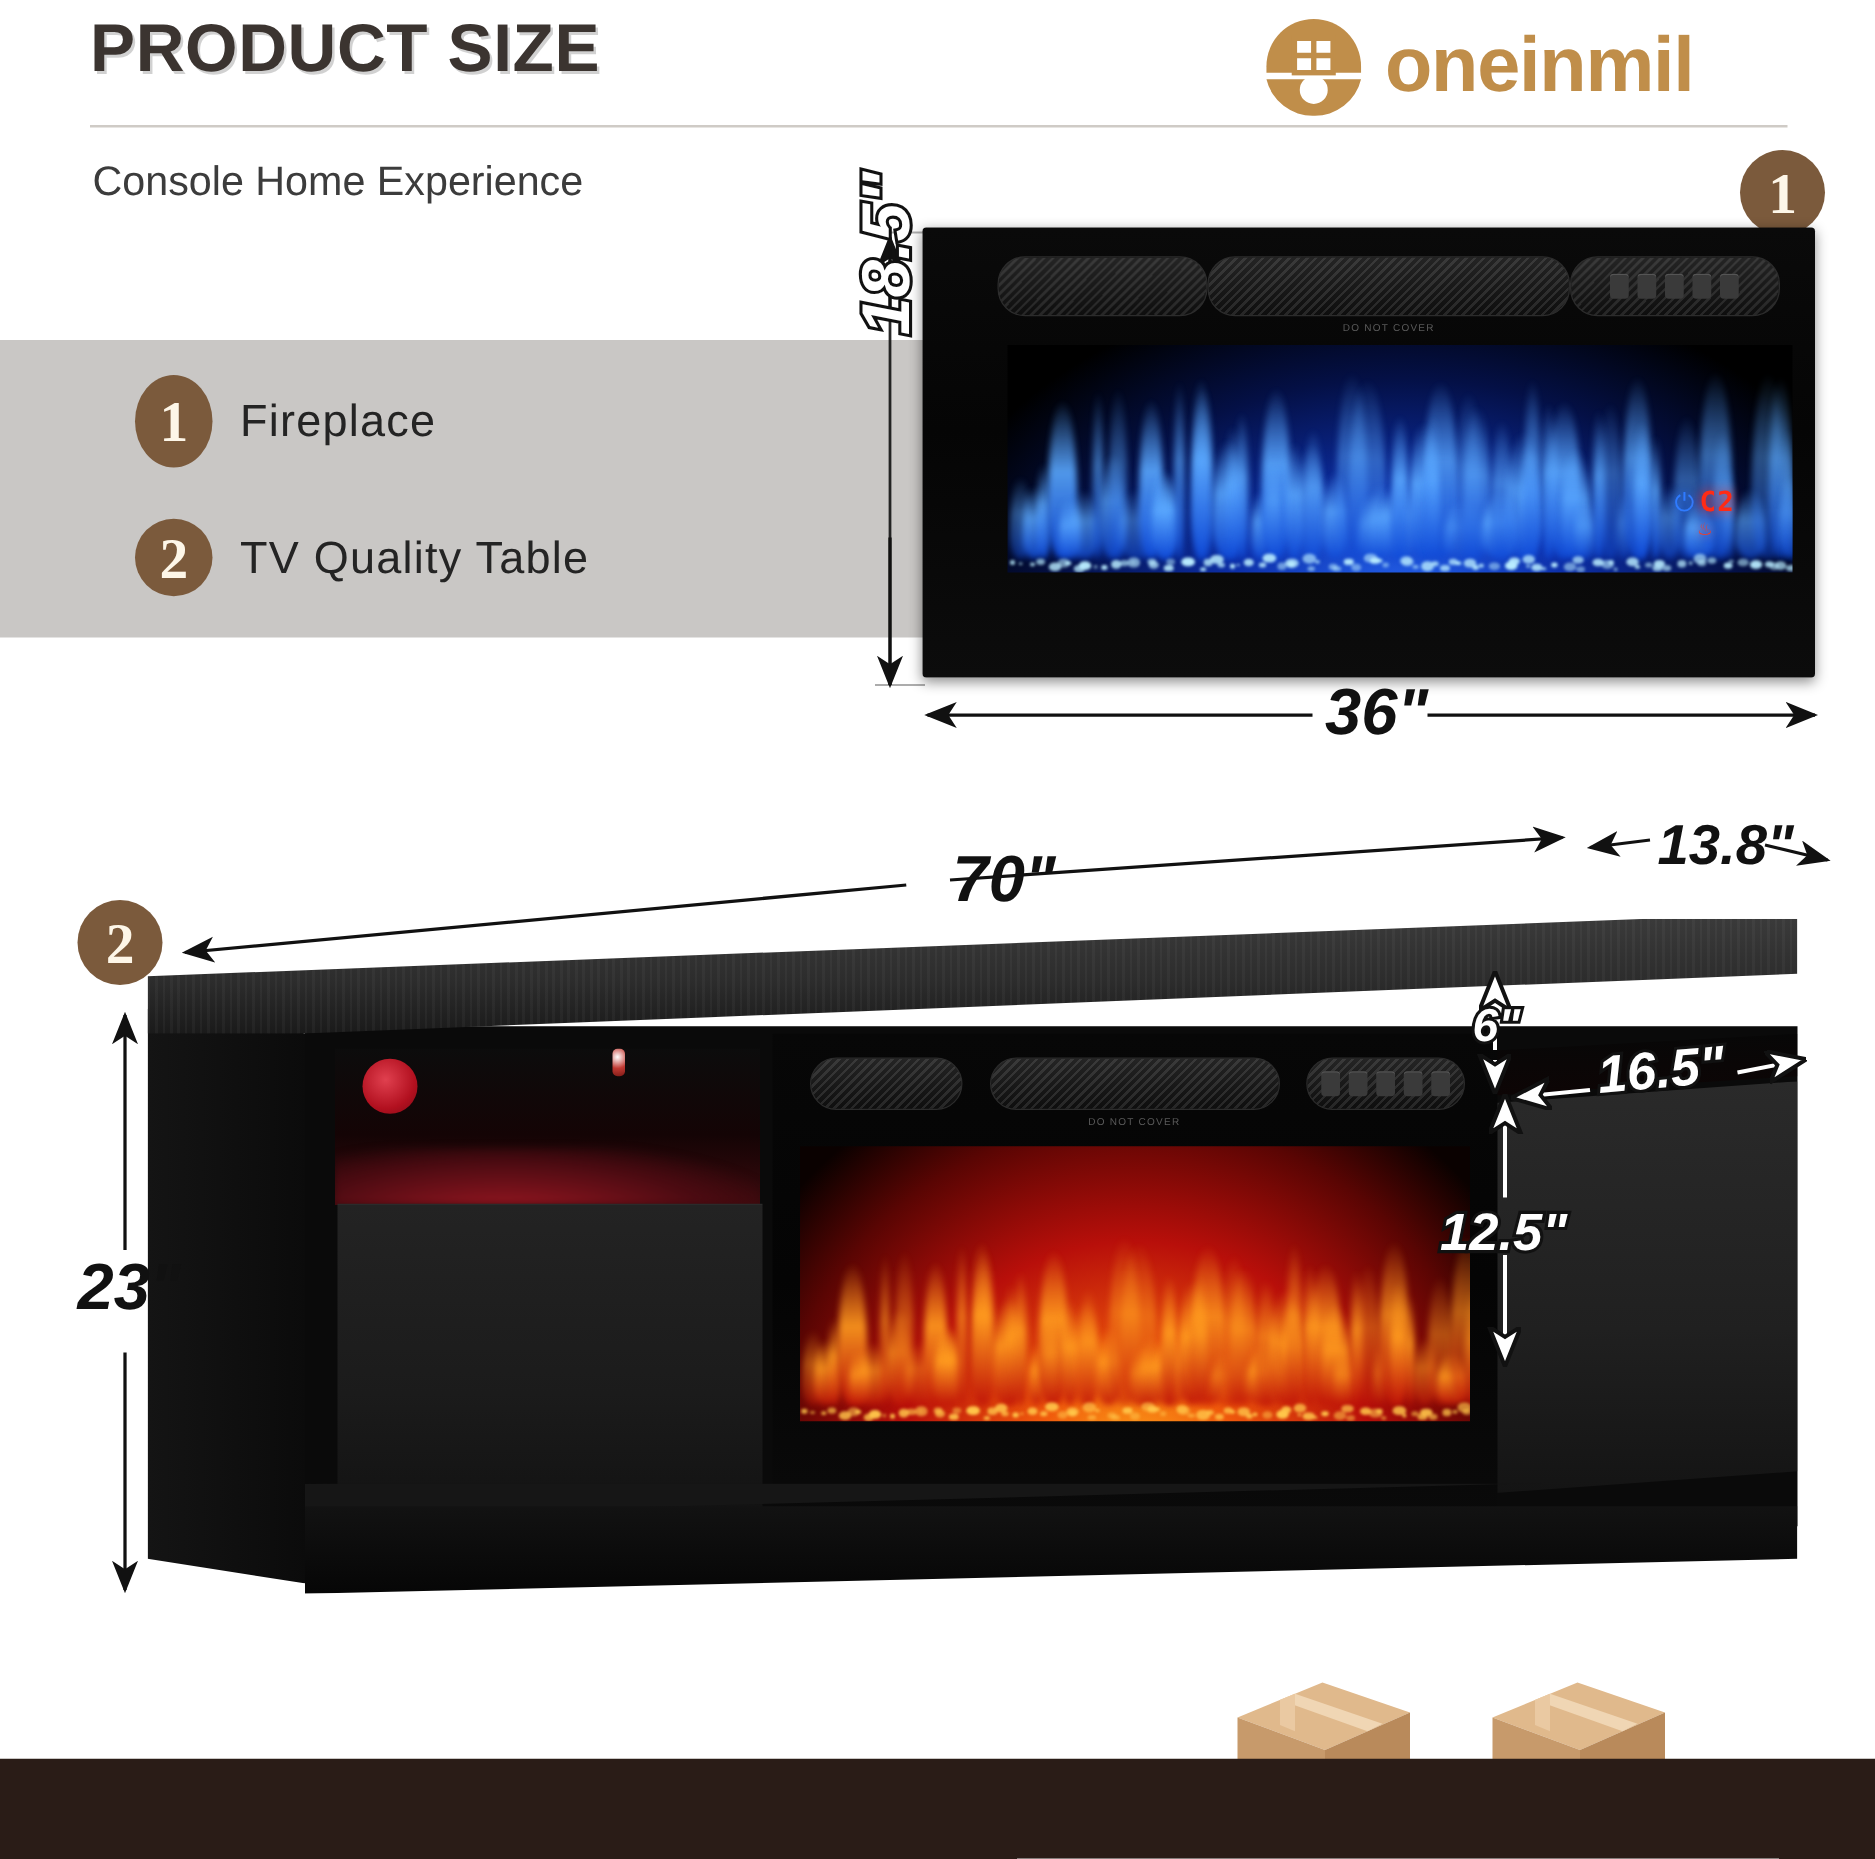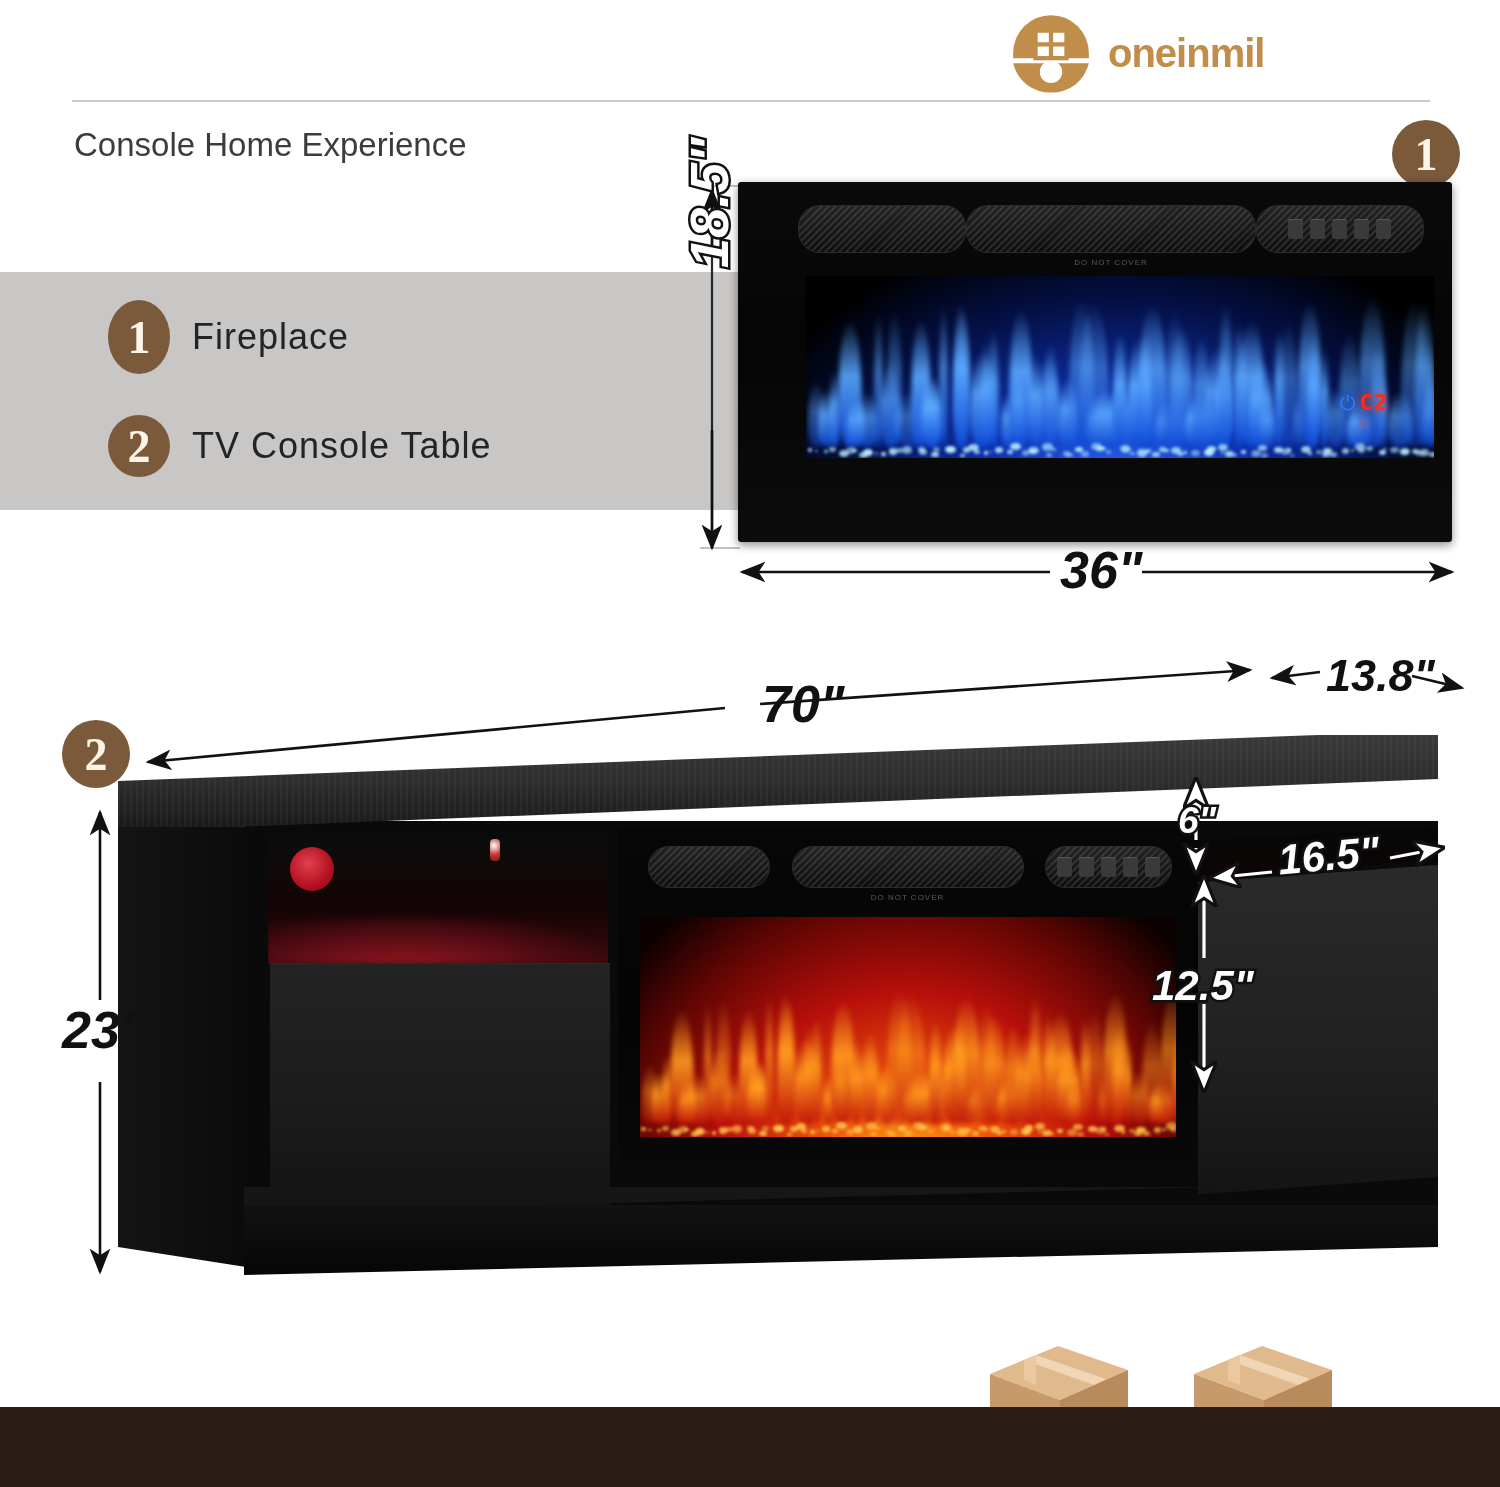--- a/index.html
+++ b/index.html
@@ -25,21 +25,21 @@
   }
   .hdr-sub{
     position:absolute;left:74px;top:126px;
     font-size:33px;color:#3c3c3c;font-weight:300;
   }
 
   
   .logo{position:absolute;left:1008px;top:10px;display:flex;align-items:center;gap:14px;}
   .logo-mark{width:86px;height:86px;}
   .logo-word{
-    font-size:40px;font-weight:bold;color:#c08e4a;letter-spacing:-1px;
+    font-size:62px;font-weight:bold;color:#c08e4a;letter-spacing:-1px;
     line-height:86px;
   }
 
   
   .band{
     position:absolute;left:0;top:272px;width:757px;height:238px;
     background:#c9c7c5;
   }
   .legend-row{position:absolute;display:flex;align-items:center;gap:22px;}
   .legend-1{left:108px;top:300px;}
@@ -232,20 +232,21 @@
     position:absolute;left:199px;top:1419px;
     font-family:"Liberation Serif",serif;font-weight:bold;
     font-size:45px;color:#ffffff;letter-spacing:.5px;
   }
 </style>
 </head>
 <body>
 
 <div class="page">
 
+  <div class="hdr-title">PRODUCT SIZE</div>
   <div class="hdr-rule"></div>
   <div class="hdr-sub">Console Home Experience</div>
 
   <div class="logo">
     <span class="logo-mark">
       <svg viewBox="0 0 100 100" width="86" height="86">
         <path d="M50 6 A44 44 0 0 1 94 50 L94 56 L6 56 L6 50 A44 44 0 0 1 50 6 Z" fill="#c08e4a"></path>
         <rect x="32" y="24" width="36" height="32" fill="#ffffff"></rect>
         <rect x="32" y="24" width="36" height="32" fill="none" stroke="#c08e4a" stroke-width="5"></rect>
         <line x1="50" y1="24" x2="50" y2="56" stroke="#c08e4a" stroke-width="5"></line>
@@ -258,21 +259,21 @@
   </div>
 
   <div class="band"></div>
 
   <div class="legend-row legend-1">
     <div class="badge">1</div>
     <div class="legend-label">Fireplace</div>
   </div>
   <div class="legend-row legend-2">
     <div class="badge sm">2</div>
-    <div class="legend-label">TV Console Table</div>
+    <div class="legend-label">TV Quality Table</div>
   </div>
 
   <div class="marker marker-1">1</div>
   <div class="marker marker-2">2</div>
 
   <div class="fp-top">
     <div class="vents">
       <div class="vent v1"></div>
       <div class="vent v2">
         <span class="vlabel">DO NOT COVER</span>

